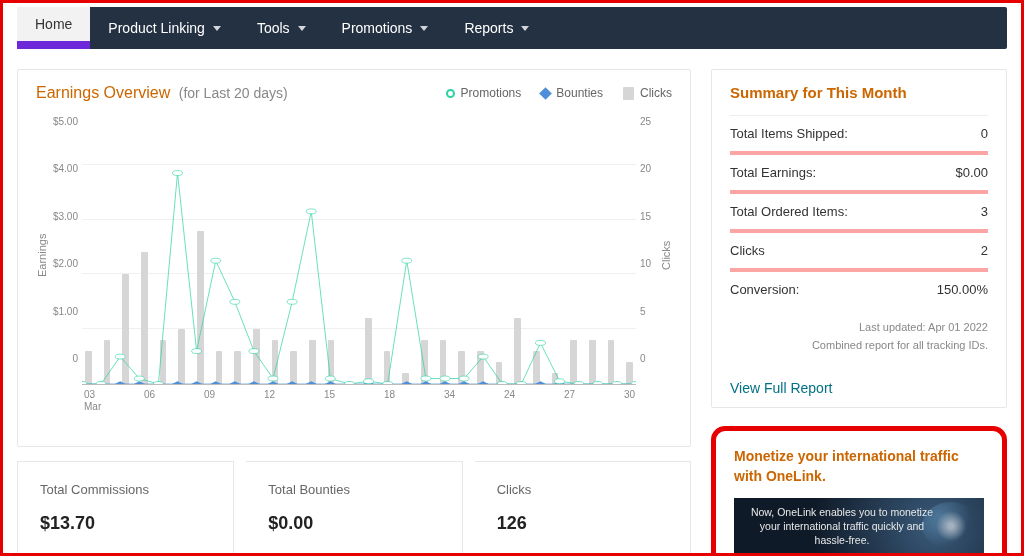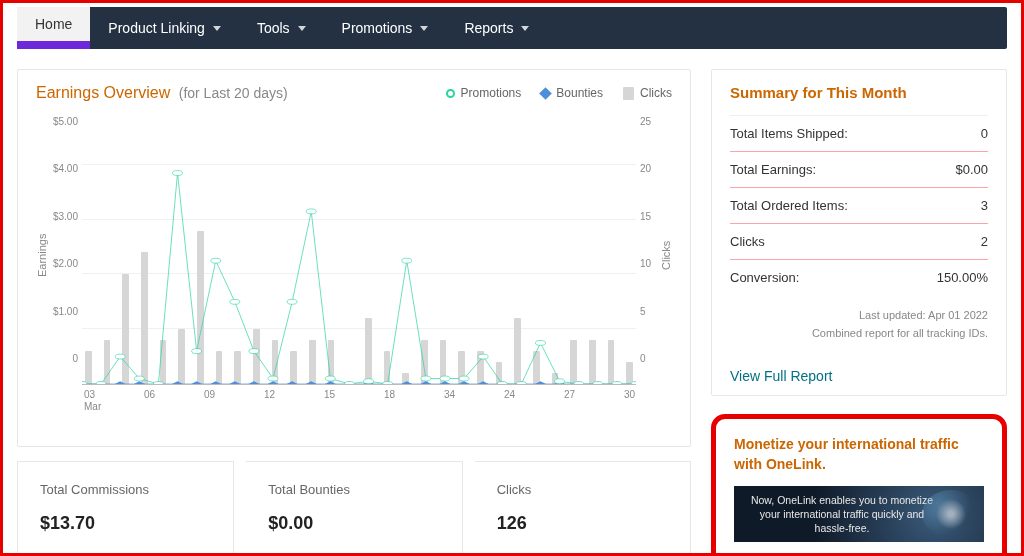--- a/index.html
+++ b/index.html
@@ -97,21 +97,21 @@
   .totals .stat {
     flex:1; border:1px solid #e7e7e7; padding:20px 22px; background:#fff;
   }
   .totals .stat + .stat { border-left:none; }
   .stat-label { font-size:13px; color:#666; margin-bottom:16px; }
   .stat-value { font-size:18px; font-weight:700; color:#222; }
 
   
   .summary-card { padding: 14px 18px 10px 18px; }
   .summary-title { color:#cc6600; font-size:15px; font-weight:600; margin-bottom:14px; }
-  .summary-row { display:flex; justify-content:space-between; font-size:13px; color:#333; padding:10px 0; border-top:1px solid #fca5a5;}
+  .summary-row { display:flex; justify-content:space-between; font-size:13px; color:#333; padding:10px 0; border-top:4px solid #fca5a5;}
   .summary-row:first-of-type { border-top:1px solid #eee; }
   .summary-footer { font-size:11px; color:#888; text-align:right; margin-top:12px; line-height:1.6;}
   .link { color:#017185; font-size:14px; cursor:pointer; display:inline-block; margin-top:26px; }
 
   
   .onelink-card { padding: 16px 18px 16px 18px; border:5px solid #e60000; border-radius:14px; }
   .onelink-title { color:#cc6600; font-size:14px; font-weight:700; line-height:1.4; margin-bottom:12px;}
   .banner {
     background: radial-gradient(circle at 80% 50%, #3a5a7a 0%, #0f1a28 60%);
     color:#e8e8e8; font-size:10.5px; text-align:center; padding:8px 50px 8px 16px;

